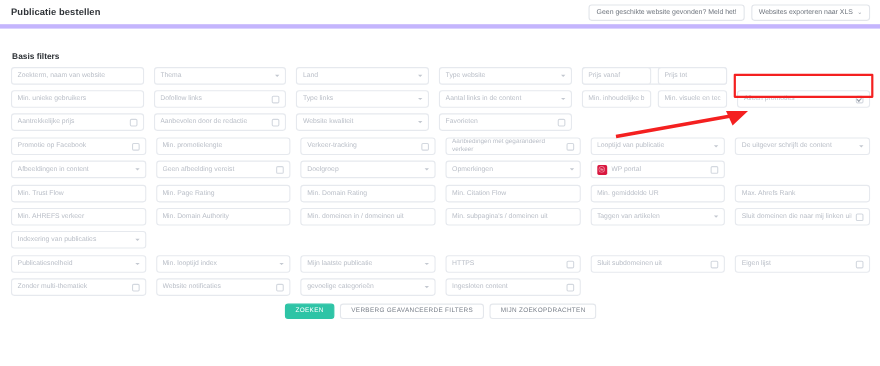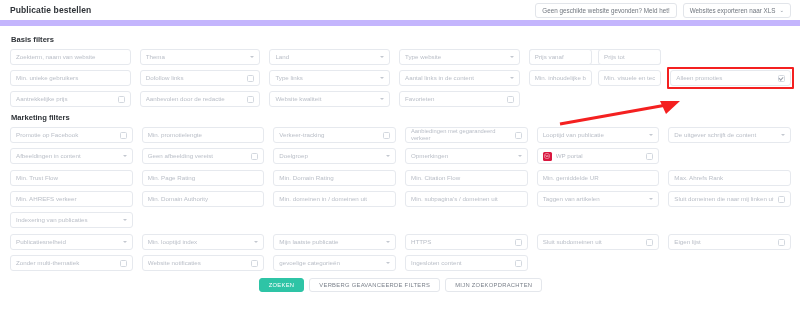--- a/index.html
+++ b/index.html
@@ -11,21 +11,21 @@
     color: #3b3f47;
     overflow: hidden;
     position: relative;
   }
 
   
   .topbar {
     height: 26px;
     display: flex; align-items: center;
     padding: 0 9px 0 10px;
-    border-bottom: 6px solid #c4b5fd;
+    border-bottom: 4px solid #c4b5fd;
     background: #fff;
   }
   .topbar-title {
     font-size: 8.5px; font-weight: bold; color: #2f3338;
     letter-spacing: .1px;
   }
   .topbar-actions { margin-left: auto; display: flex; gap: 6px; align-items: center; }
   .tb-btn {
     border: 1px solid #e2e5ea; border-radius: 3px; background: #fff;
     height: 15px; padding: 0 6px;
@@ -34,21 +34,21 @@
     cursor: pointer;
   }
   .tb-btn .caret { font-size: 5.5px; color: #9aa0aa; }
 
   
   .content { padding: 9px 9px 0 10px; }
 
   .section { margin-bottom: 6px; }
   .section-title {
     font-size: 7.6px; font-weight: bold; color: #2f3338;
-    margin: 0 0 5px 1px;
+    margin: 12px 0 5px 1px;
   }
 
   .grid {
     display: grid;
     grid-template-columns: repeat(5, 1fr);
     grid-auto-rows: 16px;
     column-gap: 9px;
     row-gap: 5px;
   }
 
@@ -218,21 +218,20 @@
           </div>
           <div style="grid-area: 2 / 6 / auto / span 1;">
             <div class="field" style="grid-row: 2;">
               <span class="ftext">Alleen promoties</span>
               <span class="cbox checked"></span>
             </div>
           </div>
         </div>
       </div>
       <div class="section">
-        <div class="section-title">Marketing filters</div>
         <div class="grid" style="grid-template-columns: repeat(6, 1fr);">
           <div class="field" style="grid-area: 1 / 1;">
             <span class="ftext">Promotie op Facebook</span>
             <span class="cbox"></span>
           </div>
           <div class="field" style="grid-area: 1 / 2;">
             <span class="ftext">Min. promotielengte</span>
           </div>
           <div class="field" style="grid-area: 1 / 3;">
             <span class="ftext">Verkeer-tracking</span>

